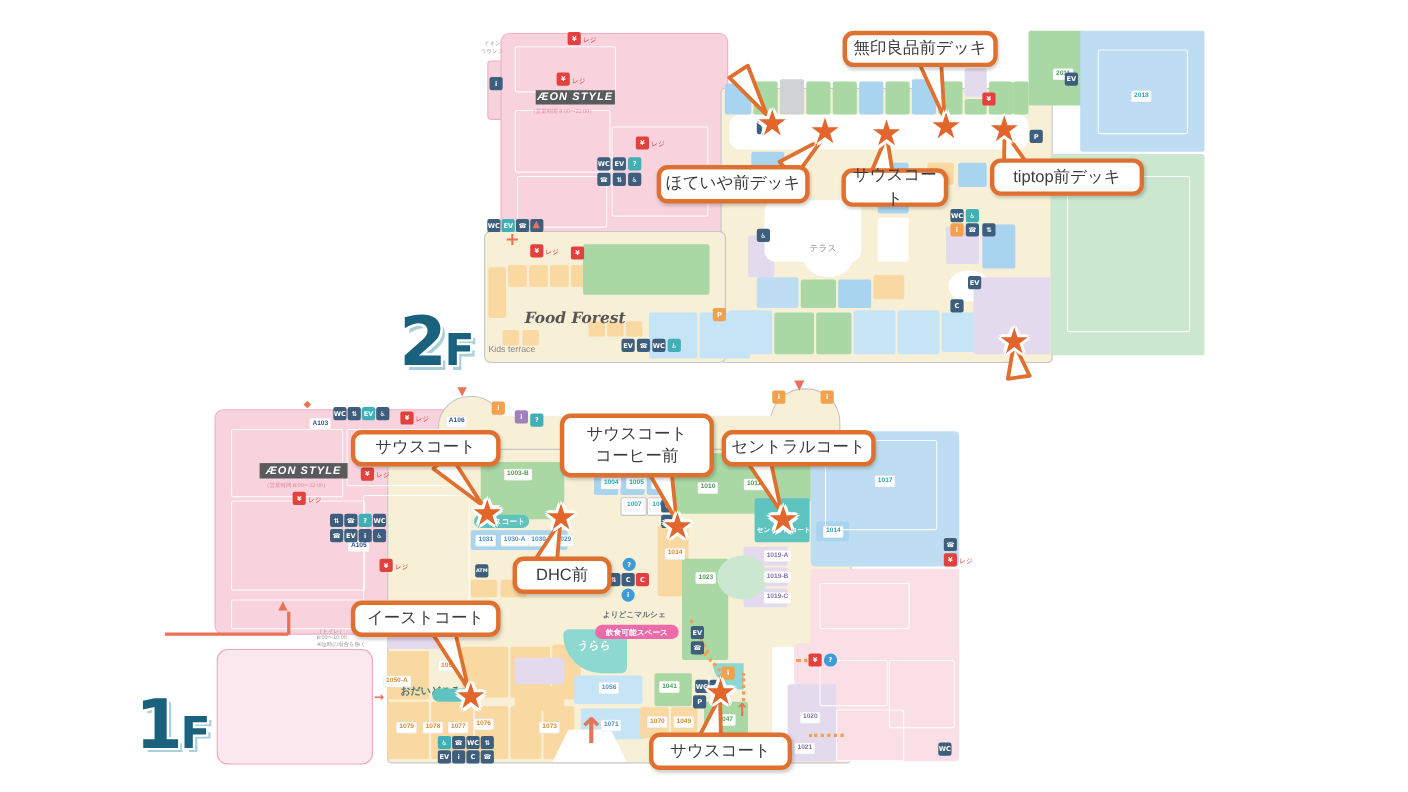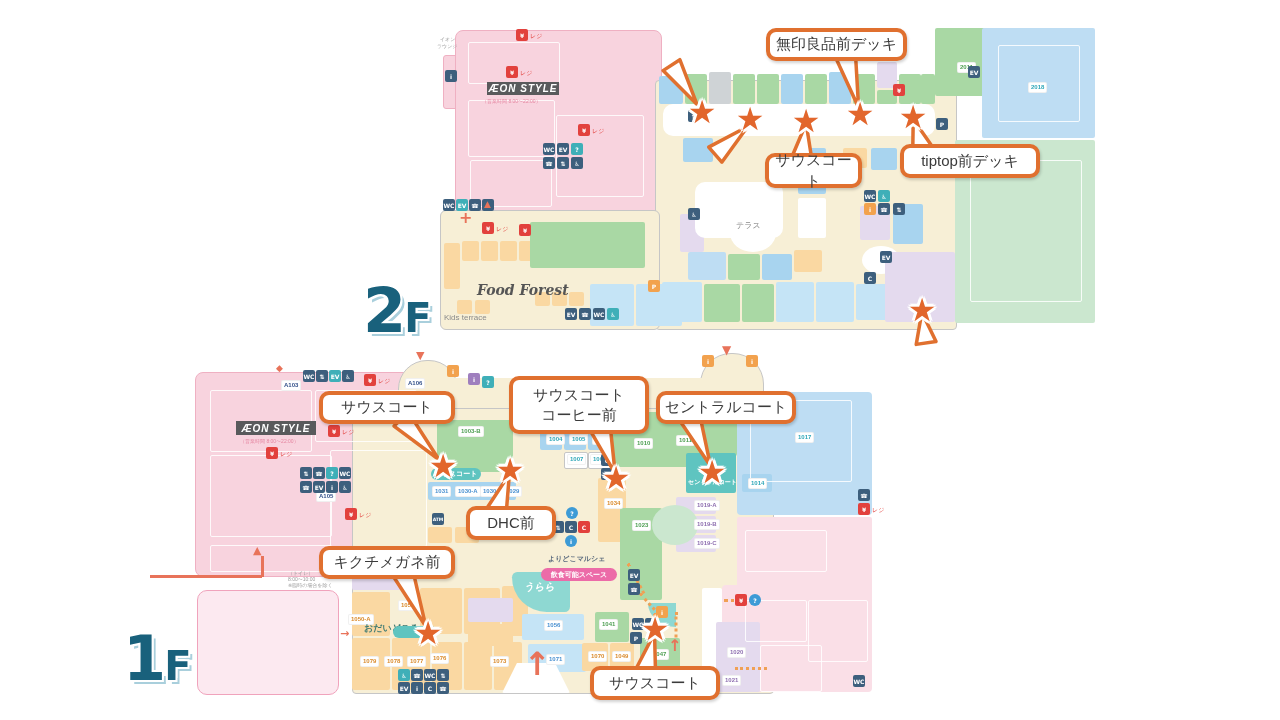--- a/index.html
+++ b/index.html
@@ -359,20 +359,23 @@
       </svg>
       <svg width="24" height="56" viewBox="0 0 24 56" class="ctail" style="left: 834px; top: 55px; transform-origin: 12px 2px; transform: rotate(-14deg);">
         <polygon points="2,1 22,1 12,54" fill="#ffffff" stroke="#E0702F" stroke-width="3.5" stroke-linejoin="round"></polygon>
       </svg>
       <div class="callout" style="left: 766px; top: 28px; width: 133px; height: 25px;">
         <div>無印良品前デッキ</div>
       </div>
       <svg width="24" height="46" viewBox="0 0 24 46" class="ctail" style="left: 704px; top: 152px; transform-origin: 12px 2px; transform: rotate(-131deg);">
         <polygon points="2,1 22,1 12,44" fill="#ffffff" stroke="#E0702F" stroke-width="3.5" stroke-linejoin="round"></polygon>
       </svg>
+      <div class="callout" style="left: 597px; top: 150px; width: 131px; height: 27px;">
+        <div>ほていや前デッキ</div>
+      </div>
       <svg width="24" height="38" viewBox="0 0 24 38" class="ctail" style="left: 790px; top: 155px; transform-origin: 12px 2px; transform: rotate(-173deg);">
         <polygon points="2,1 22,1 12,36" fill="#ffffff" stroke="#E0702F" stroke-width="3.5" stroke-linejoin="round"></polygon>
       </svg>
       <div class="callout" style="left: 765px; top: 153px; width: 89px; height: 27px;">
         <div>サウスコート</div>
       </div>
       <svg width="24" height="34" viewBox="0 0 24 34" class="ctail" style="left: 910px; top: 146px; transform-origin: 12px 2px; transform: rotate(163deg);">
         <polygon points="2,1 22,1 12,32" fill="#ffffff" stroke="#E0702F" stroke-width="3.5" stroke-linejoin="round"></polygon>
       </svg>
       <div class="callout" style="left: 900px; top: 144px; width: 132px; height: 26px;">
@@ -403,21 +406,21 @@
       <svg width="24" height="42" viewBox="0 0 24 42" class="ctail" style="left: 485px; top: 508px; transform-origin: 12px 2px; transform: rotate(-161deg);">
         <polygon points="2,1 22,1 12,40" fill="#ffffff" stroke="#E0702F" stroke-width="3.5" stroke-linejoin="round"></polygon>
       </svg>
       <div class="callout" style="left: 466px; top: 506px; width: 82px; height: 26px;">
         <div>DHC前</div>
       </div>
       <svg width="24" height="60" viewBox="0 0 24 60" class="ctail" style="left: 392px; top: 573px; transform-origin: 12px 2px; transform: rotate(-23deg);">
         <polygon points="2,1 22,1 12,58" fill="#ffffff" stroke="#E0702F" stroke-width="3.5" stroke-linejoin="round"></polygon>
       </svg>
       <div class="callout" style="left: 319px; top: 546px; width: 128px; height: 25px;">
-        <div>キクチメガネ前</div>
+        <div>イーストコート</div>
       </div>
       <svg width="24" height="42" viewBox="0 0 24 42" class="ctail" style="left: 634px; top: 668px; transform-origin: 12px 2px; transform: rotate(-167deg);">
         <polygon points="2,1 22,1 12,40" fill="#ffffff" stroke="#E0702F" stroke-width="3.5" stroke-linejoin="round"></polygon>
       </svg>
       <div class="callout" style="left: 590px; top: 666px; width: 122px; height: 26px;">
         <div>サウスコート</div>
       </div>
     </div>
 
   <div class="floorlabel" style="left:363px;top:280px;">

